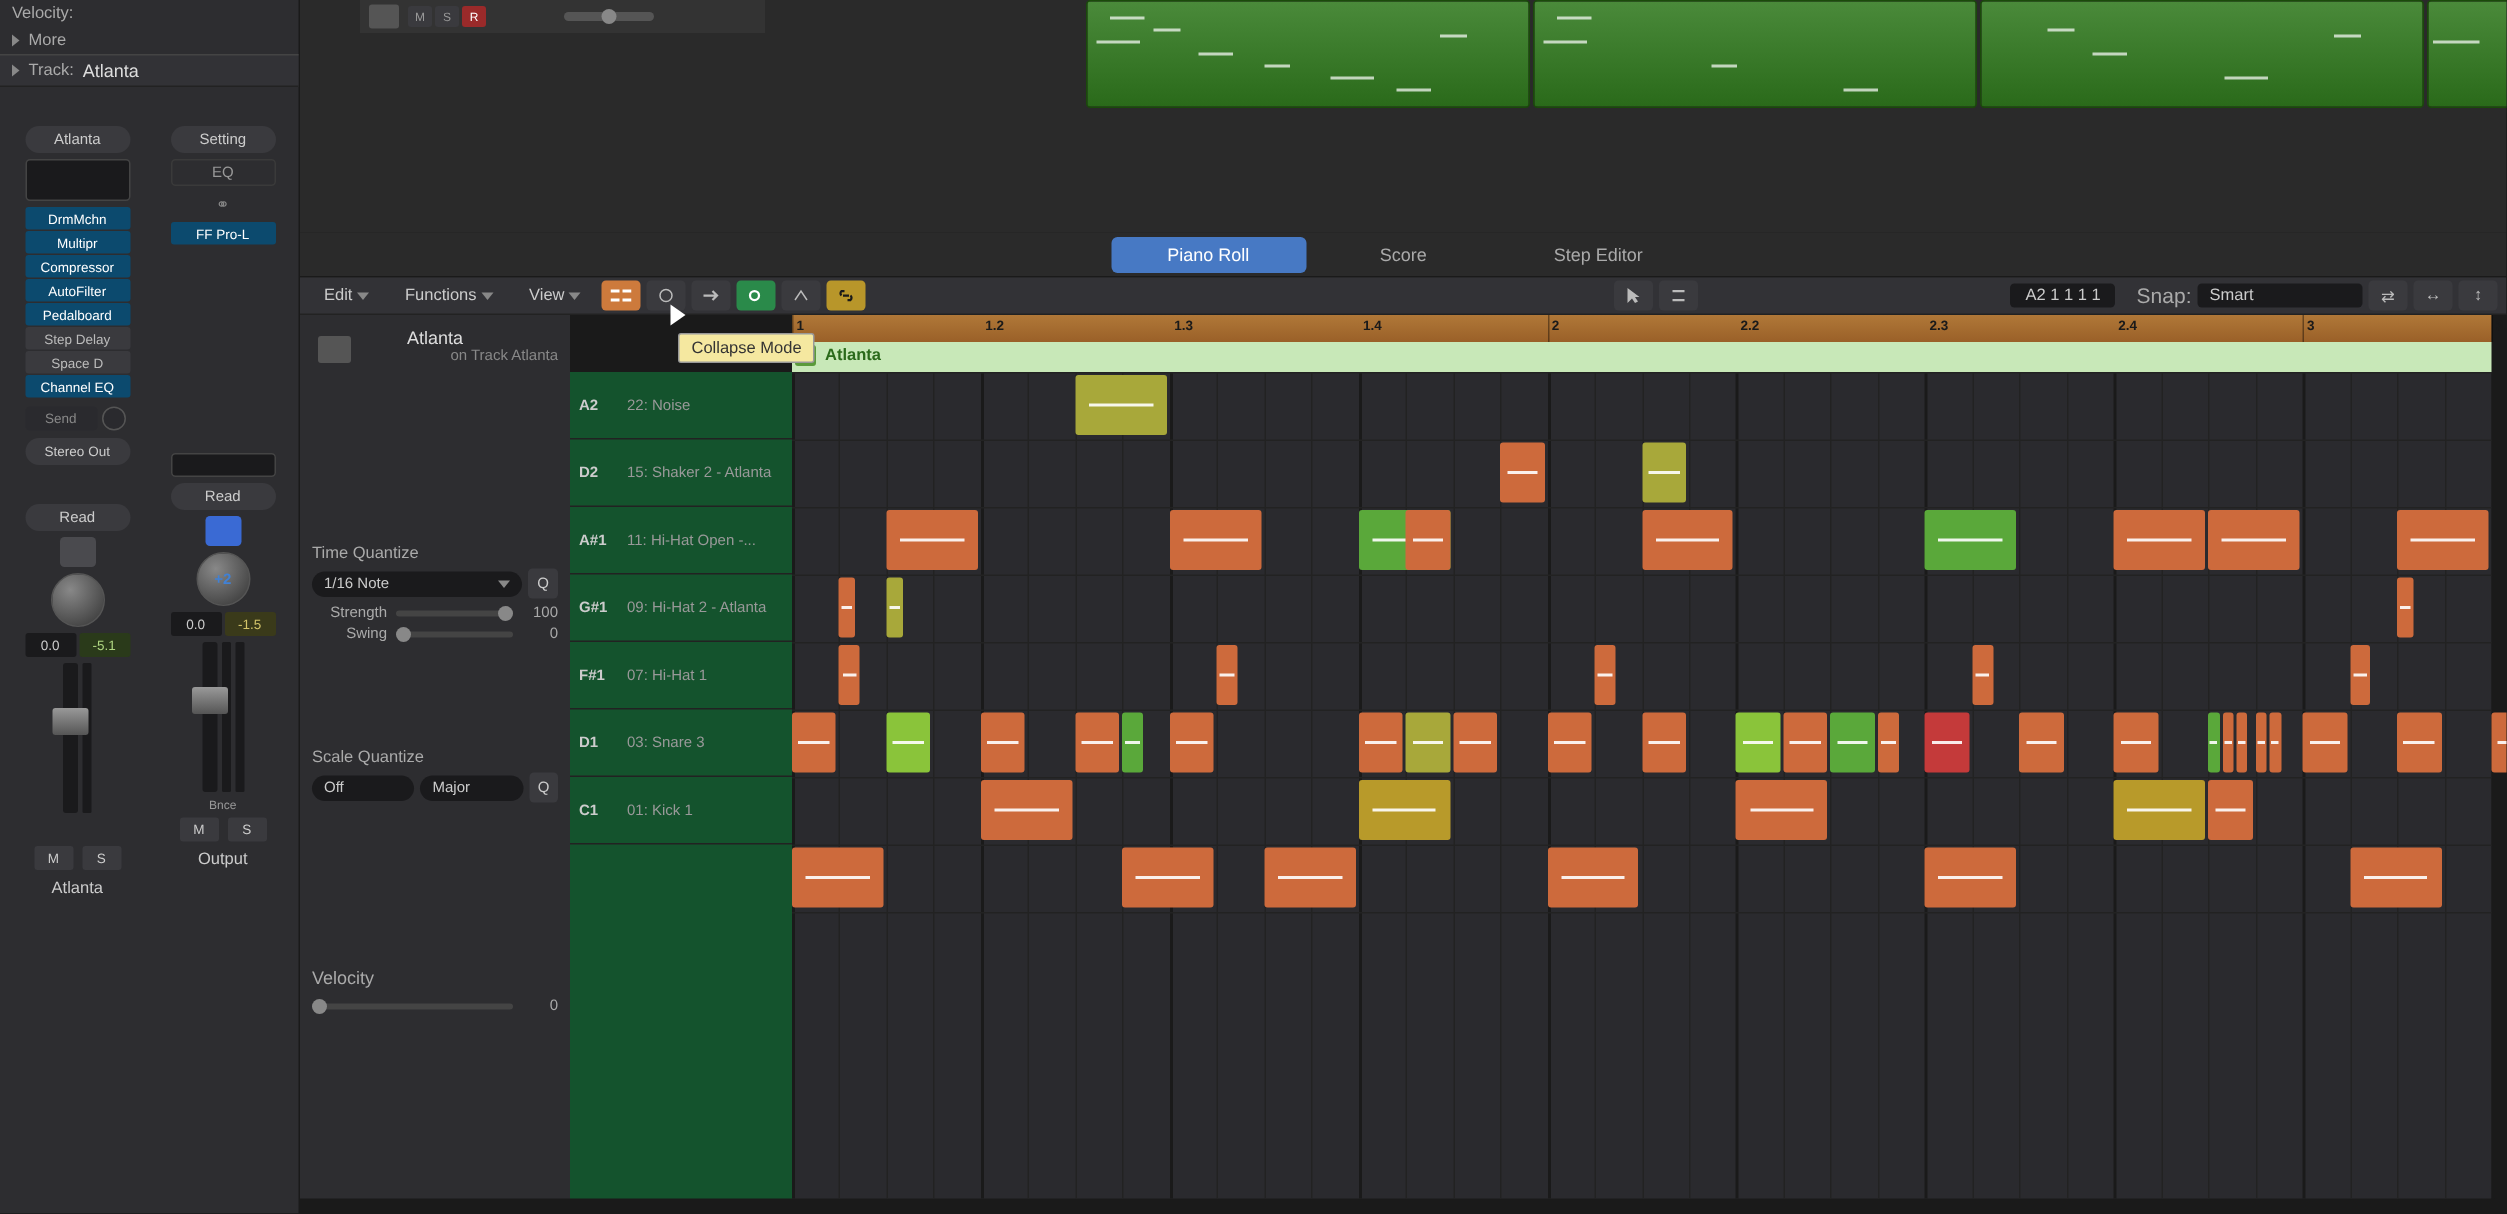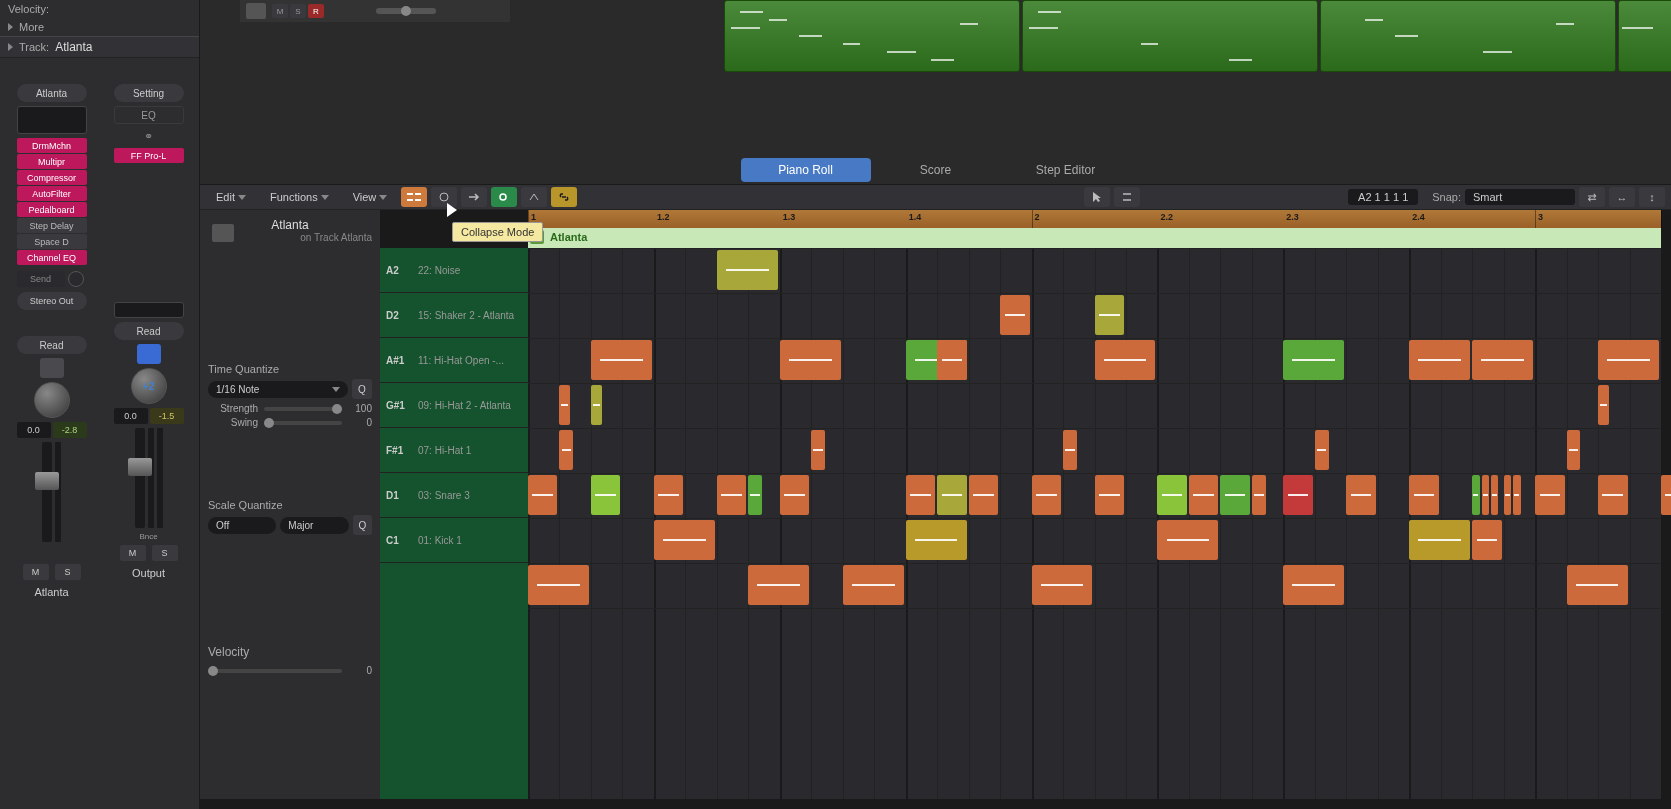--- a/index.html
+++ b/index.html
@@ -16,21 +16,21 @@
 .track-label-span{color:#aaa;margin-right:6px;}
 
 
 .channel-strips{position:absolute;top:80px;left:0;width:200px;display:flex;gap:2px;padding:4px;}
 .channel-strip{width:96px;display:flex;flex-direction:column;align-items:center;gap:4px;}
 .strip-label{background:#3a3a3e;color:#ccc;width:70px;height:18px;border-radius:9px;display:flex;align-items:center;justify-content:center;font-size:10px;}
 .strip-display{width:70px;height:28px;background:#1a1a1c;border:1px solid #444;border-radius:3px;}
 .eq-label{width:70px;height:18px;display:flex;align-items:center;justify-content:center;color:#999;font-size:10px;border:1px solid #3a3a3a;border-radius:3px;}
 .link-icon{width:70px;height:16px;display:flex;align-items:center;justify-content:center;color:#888;}
 .insert-slot{width:70px;height:15px;font-size:9px;display:flex;align-items:center;justify-content:center;border-radius:2px;margin-bottom:1px;}
-.insert-blue{background:#be185d;color:#fff;}
+.insert-blue{background:#0c4a6e;color:#fff;}
 .insert-gray{background:#3a3a3e;color:#bbb;}
 .send-row{width:70px;height:18px;display:flex;align-items:center;gap:3px;}
 .send-label{background:#2a2a2e;color:#888;width:48px;height:16px;border-radius:3px;display:flex;align-items:center;justify-content:center;font-size:9px;}
 .send-knob{width:16px;height:16px;border-radius:50%;background:#2a2a2e;border:1px solid #555;}
 .output-label{background:#3a3a3e;color:#ccc;width:70px;height:18px;border-radius:9px;display:flex;align-items:center;justify-content:center;font-size:9px;}
 .read-label{background:#3a3a3e;color:#ccc;width:70px;height:18px;border-radius:9px;display:flex;align-items:center;justify-content:center;font-size:10px;text-align:center;}
 .strip-icon{width:24px;height:20px;background:#4a4a4e;border-radius:3px;display:flex;align-items:center;justify-content:center;}
 .rotary-knob{width:36px;height:36px;border-radius:50%;background:radial-gradient(circle at 35% 30%,#888,#333);border:1px solid #555;position:relative;display:flex;align-items:center;justify-content:center;}
 .rotary-knob .knob-v{position:absolute;color:#4181d4;font-size:10px;font-weight:bold;}
 .db-row{display:flex;gap:2px;}
@@ -66,21 +66,21 @@
 
 
 .pr-toolbar{position:absolute;top:185px;left:200px;right:0;height:25px;background:#323236;display:flex;align-items:center;padding:0 6px;gap:4px;border-bottom:1px solid #222;}
 .tb-menu{padding:3px 10px;color:#ccc;font-size:11px;display:flex;align-items:center;gap:3px;}
 .tb-menu .tri{width:0;height:0;border-left:4px solid transparent;border-right:4px solid transparent;border-top:5px solid #888;}
 .tb-btn{width:26px;height:20px;background:#3a3a3e;border-radius:3px;display:flex;align-items:center;justify-content:center;color:#bbb;}
 .tb-btn.active{background:#cd7a3c;}
 .tb-btn.green{background:#2a8a4a;}
 .tb-btn.yellow{background:#b8962a;}
 .tb-spacer{flex:1;}
-.snap-label{color:#aaa;font-size:11px;margin-left:10px;}
+.snap-label{color:#aaa;font-size:14px;margin-left:10px;}
 .snap-select{background:#1a1a1c;color:#ccc;padding:2px 20px 2px 8px;border-radius:3px;font-size:11px;width:110px;}
 .info-display{background:#1a1a1c;color:#ccc;padding:2px 10px;border-radius:3px;font-size:11px;}
 
 
 .tooltip{position:absolute;background:#f5e8a0;color:#333;padding:3px 8px;font-size:11px;border:1px solid #999;border-radius:2px;z-index:100;}
 .cursor-arrow{position:absolute;z-index:101;width:0;height:0;border-top:7px solid transparent;border-bottom:7px solid transparent;border-left:10px solid #fff;}
 
 
 .pr-left{position:absolute;top:210px;left:200px;width:180px;bottom:10px;background:#2d2d30;padding:8px;}
 .region-info{text-align:center;margin-bottom:12px;}
@@ -211,21 +211,21 @@
           <div class="send-label">Send</div>
           <div class="send-knob"></div>
         </div>
       <div class="output-label">Stereo Out</div>
       <div style="height:18px"></div>
       <div class="read-label">Read</div>
       <div class="strip-icon"></div>
       <div class="rotary-knob"></div>
       <div class="db-row">
           <div class="db-box">0.0</div>
-          <div class="db-box green">-2.8</div>
+          <div class="db-box green">-5.1</div>
         </div>
       <div class="fader-area">
         <div class="fader-track">
             <div class="fader-handle"></div>
           </div>
         <div class="meter-track"></div>
       </div>
       <div style="height:14px;"></div>
       <div class="ms-row">
           <div class="ms-btn">M</div>

